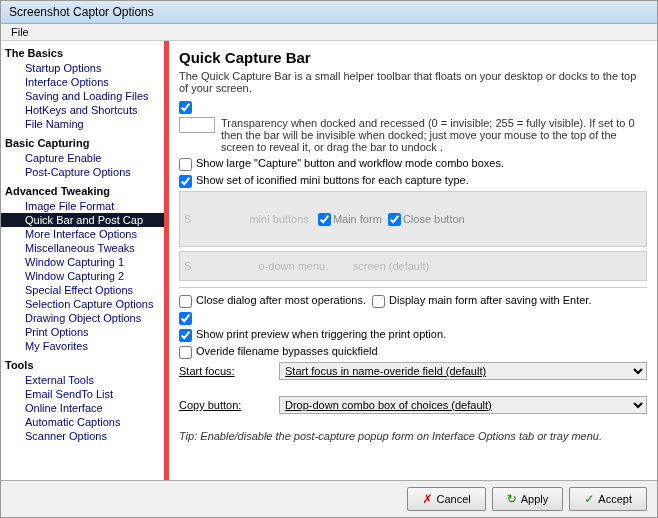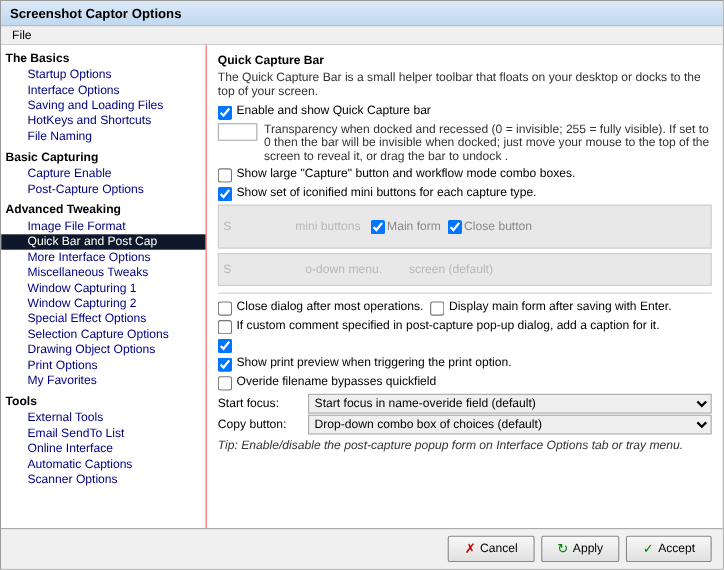--- a/index.html
+++ b/index.html
@@ -16,21 +16,21 @@
       height: 518px;
       background: #f0f0f0;
       border: 1px solid #999;
       display: flex;
       flex-direction: column;
     }
     .title-bar {
       background: linear-gradient(to bottom, #dce9f7, #c0d8f0);
       padding: 4px 8px;
       font-size: 12px;
-      font-weight: bold;
+      font-weight: normal;
       color: #000;
       border-bottom: 1px solid #aaa;
       flex-shrink: 0;
     }
     .menu-bar {
       background: #f0f0f0;
       padding: 2px 4px;
       border-bottom: 1px solid #ccc;
       flex-shrink: 0;
     }
@@ -38,23 +38,23 @@
       padding: 2px 6px;
       cursor: pointer;
       font-size: 11px;
     }
     .main-content {
       display: flex;
       flex: 1;
       overflow: hidden;
     }
     .sidebar {
-      width: 187px;
+      width: 168px;
       background: #fff;
-      border-right: 1px solid #ef4444;
+      border-right: 5px solid #ef4444;
       overflow-y: auto;
       flex-shrink: 0;
       padding: 2px 0;
     }
     .sidebar-section {
       padding: 2px 0;
     }
     .sidebar-group-label {
       font-weight: bold;
       color: #000;
@@ -79,21 +79,21 @@
     }
     .content-panel {
       flex: 1;
       background: #fff;
       overflow-y: auto;
       padding: 8px 10px;
       font-size: 11px;
     }
     .section-title {
       font-weight: bold;
-      font-size: 11px;
+      font-size: 15px;
       margin-bottom: 4px;
       color: #000;
     }
     .section-desc {
       font-size: 11px;
       color: #333;
       margin-bottom: 6px;
     }
     .checkbox-row {
       display: flex;
@@ -123,22 +123,23 @@
       color: #333;
     }
     .divider {
       border: none;
       border-top: 1px solid #ccc;
       margin: 6px 0;
     }
     .label-select-row {
       display: flex;
       align-items: center;
-      margin-bottom: 1px;
-      gap: 2px;
+      margin-bottom: 16px;
+      gap: 20px;
+      text-decoration: underline;
     }
     .label-select-row label {
       width: 80px;
       flex-shrink: 0;
       font-size: 11px;
     }
     .label-select-row select {
       flex: 1;
       font-size: 11px;
       border: 1px solid #aaa;
@@ -168,21 +169,21 @@
       display: flex;
       align-items: center;
       gap: 4px;
       border-radius: 2px;
     }
     .footer-btn .btn-icon {
       font-size: 12px;
     }
     .blurred-section {
       background: #e8e8e8;
-      height: 40px;
+      height: 56px;
       border: 1px solid #ccc;
       margin-bottom: 4px;
       display: flex;
       align-items: center;
       padding: 4px;
       font-size: 11px;
       color: #888;
       overflow: hidden;
     }
     .blurred-section .partial {
@@ -241,21 +242,20 @@
           <div class="sidebar-item sub-item">Automatic Captions</div>
           <div class="sidebar-item sub-item">Scanner Options</div>
         </div>
       </div>
     <div class="content-panel">
       <div class="section-title">Quick Capture Bar</div>
       <div class="section-desc">The Quick Capture Bar is a small helper toolbar that floats on your desktop or docks to the top of your screen.</div>
 
       <div class="checkbox-row">
         <input type="checkbox" checked="" style="">
-        <span>Enable and show Quick Capture bar</span>
       </div>
 
       <div class="inline-input-row">
         <input type="text" style="">
         <span class="desc">Transparency when docked and recessed (0 = invisible; 255 = fully visible). If set to 0 then the bar will be invisible when docked; just move your mouse to the top of the screen to reveal it, or drag the bar to undock .</span>
       </div>
 
       <div class="checkbox-row">
         <input type="checkbox" style="">
         <span>Show large "Capture" button and workflow mode combo boxes.</span>
@@ -285,24 +285,20 @@
       <hr class="divider">
 
       <div class="checkbox-row">
         <input type="checkbox" style="">
         <span>Close dialog after most operations.</span>
         &nbsp;&nbsp;
         <input type="checkbox" style="">
         <span>Display main form after saving with Enter.</span>
       </div>
 
-      <div class="checkbox-row">
-        <input type="checkbox" style="">
-        <span>If custom comment specified in post-capture pop-up dialog, add a caption for it.</span>
-      </div>
 
       <div class="checkbox-row">
         <input type="checkbox" checked="" style="">
       </div>
 
       <div class="checkbox-row">
         <input type="checkbox" checked="" style="">
         <span>Show print preview when triggering the print option.</span>
       </div>
 

